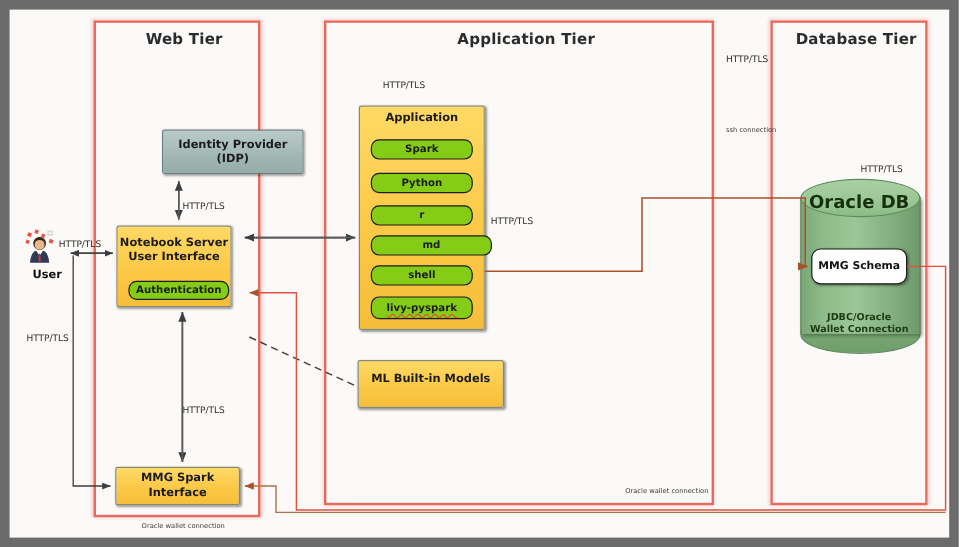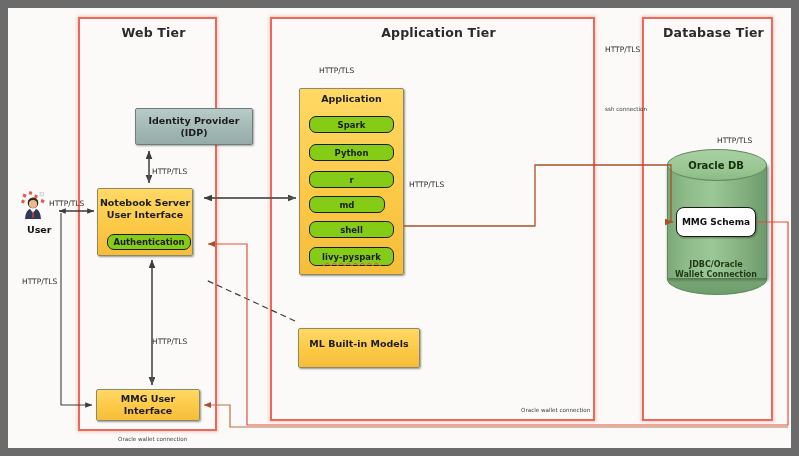--- a/index.html
+++ b/index.html
@@ -73,21 +73,21 @@
     position:absolute;border-radius:50%;
     background:linear-gradient(180deg,#a9d0a3 0%,#97c591 70%,#8bbb85 100%);
     border:1px solid #5f8a5e;
   }
   .cyl-bot{
     position:absolute;border-radius:50%;
     background:linear-gradient(180deg,#7fae7a 0%,#6f9e6c 100%);
     border:1px solid #5f8a5e;
   }
   .dbtext{
-    position:absolute;text-align:center;font-size:10px;font-weight:bold;
+    position:absolute;text-align:center;font-size:15px;font-weight:bold;
     color:#16300f;line-height:1.3;width:100%;
   }
   .schema{
     position:absolute;box-sizing:border-box;
     display:flex;align-items:center;justify-content:center;
     background:#fff;border:1.6px solid #1c1c1c;border-radius:8px;
     font-size:9px;font-weight:bold;color:#111;
     box-shadow:1px 1px 2px rgba(0,0,0,.35);
   }
   svg.ov{position:absolute;left:0;top:0;width:799px;height:456px;overflow:visible;pointer-events:none;}
@@ -122,21 +122,21 @@
       <span>Notebook Server</span><br>
       <span>User Interface</span>
     </div>
   </div>
 
   <div class="pill" style="left:99px;top:226px;width:84px;height:16px;">
     <span>Authentication</span>
   </div>
 
   <div class="gbox" style="left:88px;top:381px;width:104px;height:32px;">
-    <span>MMG User Interface</span>
+    <span>MMG Spark Interface</span>
   </div>
 
   <div class="lbl" style="left:144px;top:159px;">HTTP/TLS</div>
   <div class="lbl" style="left:144px;top:329px;">HTTP/TLS</div>
   <div class="lbl" style="left:14px;top:269px;">HTTP/TLS</div>
   <div class="lbl-sm" style="left:110px;top:428px;">Oracle wallet connection</div>
 
   <div class="avatar" style="left:13px;top:183px;width:34px;height:30px;">
     <svg width="34" height="30" viewBox="0 0 34 30">
       <rect x="2" y="3" width="3.2" height="3.2" fill="#e8544a" transform="rotate(20 3.6 4.6)"></rect>
@@ -161,31 +161,31 @@
   </div>
   <div class="pill" style="left:301px;top:108px;width:85px;height:17px;">
       <span>Spark</span>
     </div>
   <div class="pill" style="left:301px;top:136px;width:85px;height:17px;">
       <span>Python</span>
     </div>
   <div class="pill" style="left:301px;top:163px;width:85px;height:17px;">
       <span>r</span>
     </div>
-  <div class="pill" style="left:301px;top:188px;width:76px;height:17px;">
+  <div class="pill" style="left:301px;top:188px;width:101px;height:17px;">
       <span>md</span>
     </div>
   <div class="pill" style="left:301px;top:213px;width:85px;height:17px;">
       <span>shell</span>
     </div>
   <div class="pill" style="left:301px;top:239px;width:85px;height:19px;">
     <span style="text-decoration:underline;text-decoration-style:wavy;text-decoration-color:#e04a4a;text-underline-offset:2px;">livy-pyspark</span>
   </div>
 
-  <div class="gbox" style="left:290px;top:292px;width:122px;height:40px;align-items:flex-start;padding-top:9px;margin-top:28px;">
+  <div class="gbox" style="left:290px;top:292px;width:122px;height:40px;align-items:flex-start;padding-top:9px;">
     <span>ML Built-in Models</span>
   </div>
 
   <div class="lbl" style="left:311px;top:58px;">HTTP/TLS</div>
   <div class="lbl" style="left:401px;top:172px;">HTTP/TLS</div>
   <div class="lbl-sm" style="left:513px;top:399px;">Oracle wallet connection</div>
 
   <div class="lbl" style="left:597px;top:37px;">HTTP/TLS</div>
   <div class="lbl-sm" style="left:597px;top:98px;">ssh connection</div>
 

